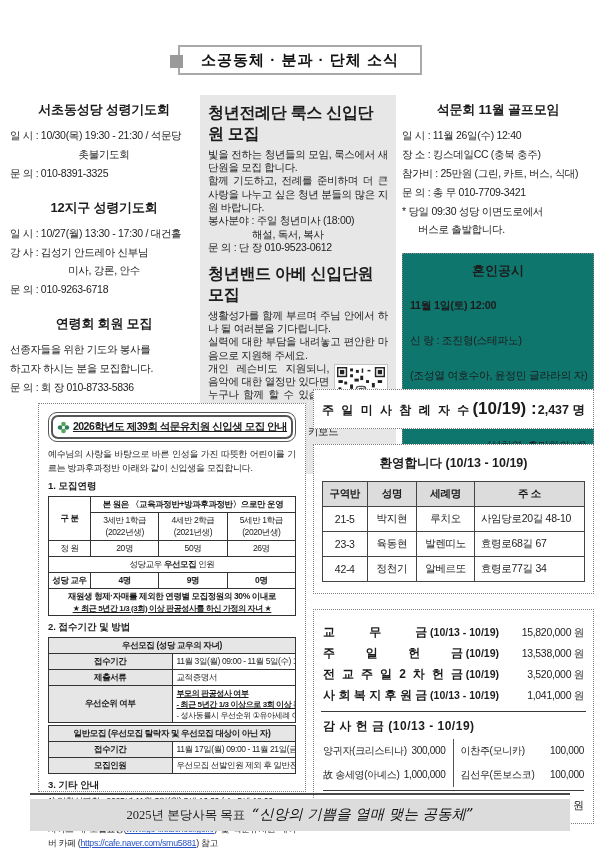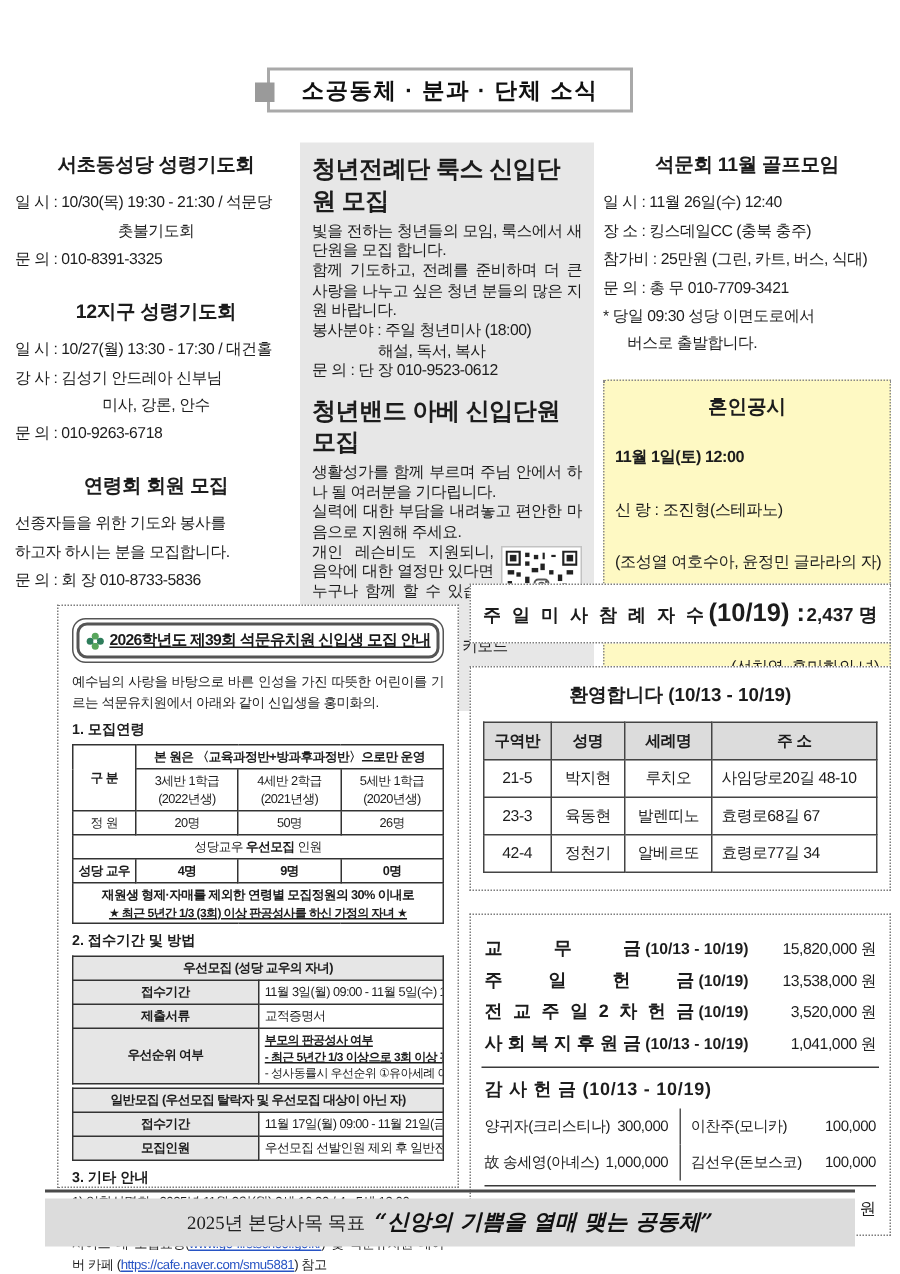--- a/index.html
+++ b/index.html
@@ -36,21 +36,21 @@
   .mpara  { font-size:10.5px; line-height:1.26; text-align:justify; letter-spacing:-0.3px; }
   .mline  { font-size:10.5px; line-height:1.3; white-space:nowrap; letter-spacing:-0.3px; }
   .mindent{ padding-left:44px; }
 
   .qr-card { float:right; width:54px; background:#fff; border:1px solid #c2c2c2; padding:2px 2px 1px; margin:2px 0 2px 5px; }
   .qr-card svg { display:block; width:48px; height:48px; }
   .qr-caption { font-size:4.6px; text-align:center; color:#333; letter-spacing:.2px; margin-top:1px; font-weight:bold; }
   .clearfix::after { content:""; display:block; clear:both; }
 
   
-  .wedding-box { margin-top:14px; border:1px dotted #8a8a8a; padding:8px 7px 9px; background:#fef9c3; }
+  .wedding-box { margin-top:14px; border:1px dotted #8a8a8a; padding:8px 7px 9px; background:#0f766e; }
   .w-title { text-align:center; font-weight:bold; font-size:13px; margin-bottom:5px; }
   .w-line  { font-size:10.8px; line-height:1.75; white-space:nowrap; letter-spacing:-0.3px;margin-top:16px; }
   .w-bold  { font-weight:bold; }
   .w-right { text-align:right; }
 
   
   .kinder {
     position:absolute; left:38px; top:403px; width:268px; height:389px;
     border:1px dotted #7d7d7d; padding:8px 9px; background:#fff; font-size:9px;
   }
@@ -105,21 +105,21 @@
   .donor .d-amt { font-size:10px; }
   .f-total { border-top:1.5px solid #3a3a3a; margin-top:3px; padding-top:6px; display:flex; justify-content:space-between; align-items:baseline; }
   .f-total-label { font-weight:bold; font-size:12.5px; letter-spacing:14px; }
   .f-total-amt { font-size:11px; }
 
   
   .footer { position:absolute; left:30px; top:793px; width:540px; }
   .footer-line { border-top:2px solid #4a4a4a; }
   .footer-bar { margin-top:4px; background:#dcdcdc; padding:6px 0 7px; text-align:center; }
   .footer-prefix { font-family:"Liberation Serif","DejaVu Serif",serif; font-size:12.5px; color:#222; }
-  .footer-quote { font-family:"DejaVu Serif","Liberation Serif",serif; font-style:italic; font-weight:bold; font-size:14.5px; color:#111; margin-left:2px; }
+  .footer-quote { font-family:"DejaVu Serif","Liberation Serif",serif; font-style:italic; font-weight:normal; font-size:14.5px; color:#111; margin-left:2px; }
 </style>
 </head>
 <body>
 
 <div class="page">
 
   <span class="header-square"></span>
   <div class="header-box">
     <span>소공동체 · 분과 · 단체 소식</span>
   </div>
@@ -246,21 +246,21 @@
         <svg viewBox="0 0 20 20" width="13" height="13">
           <circle cx="10" cy="4.8" r="3.6" fill="#58a65c"></circle>
             <circle cx="10" cy="15.2" r="3.6" fill="#58a65c"></circle>
           <circle cx="4.8" cy="10" r="3.6" fill="#2e7d5b"></circle>
             <circle cx="15.2" cy="10" r="3.6" fill="#2e7d5b"></circle>
           <circle cx="10" cy="10" r="1.9" fill="#fff"></circle>
         </svg>
         <span>2026학년도 제39회 석문유치원 신입생 모집 안내</span>
       </div>
     </div>
-    <div class="k-intro">예수님의 사랑을 바탕으로 바른 인성을 가진 따뜻한 어린이를 기르는 석문유치원에서 아래와 같이 신입생을 홍미화의.</div>
+    <div class="k-intro">예수님의 사랑을 바탕으로 바른 인성을 가진 따뜻한 어린이를 기르는 방과후과정반 아래와 같이 신입생을 모집합니다.</div>
 
     <div class="k-sec">1. 모집연령</div>
     <table class="ktab">
       <tbody>
           <tr>
         <td rowspan="2" style="width:17%;" class="kb">구 분</td>
         <td colspan="3" class="kb">본 원은 〈교육과정반+방과후과정반〉으로만 운영</td>
       </tr>
       <tr>
         <td><span>3세반 1학급</span><br><span>(2022년생)</span></td>

